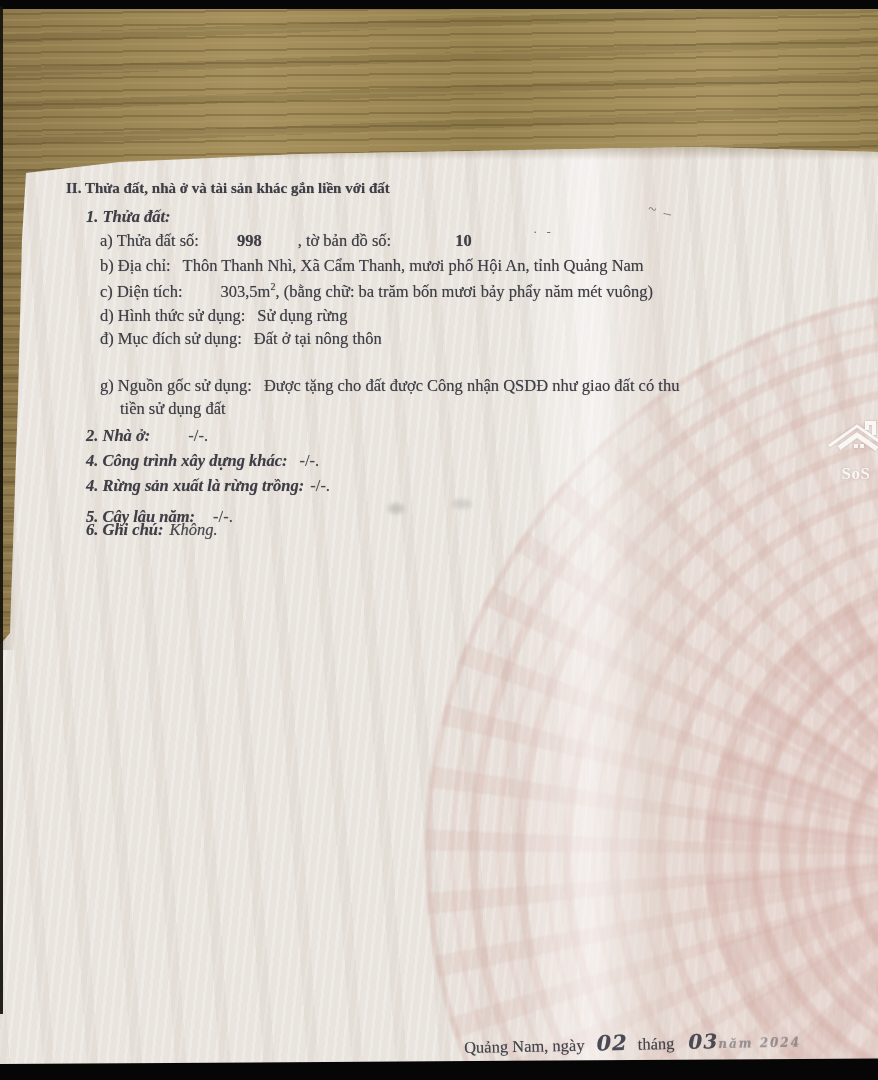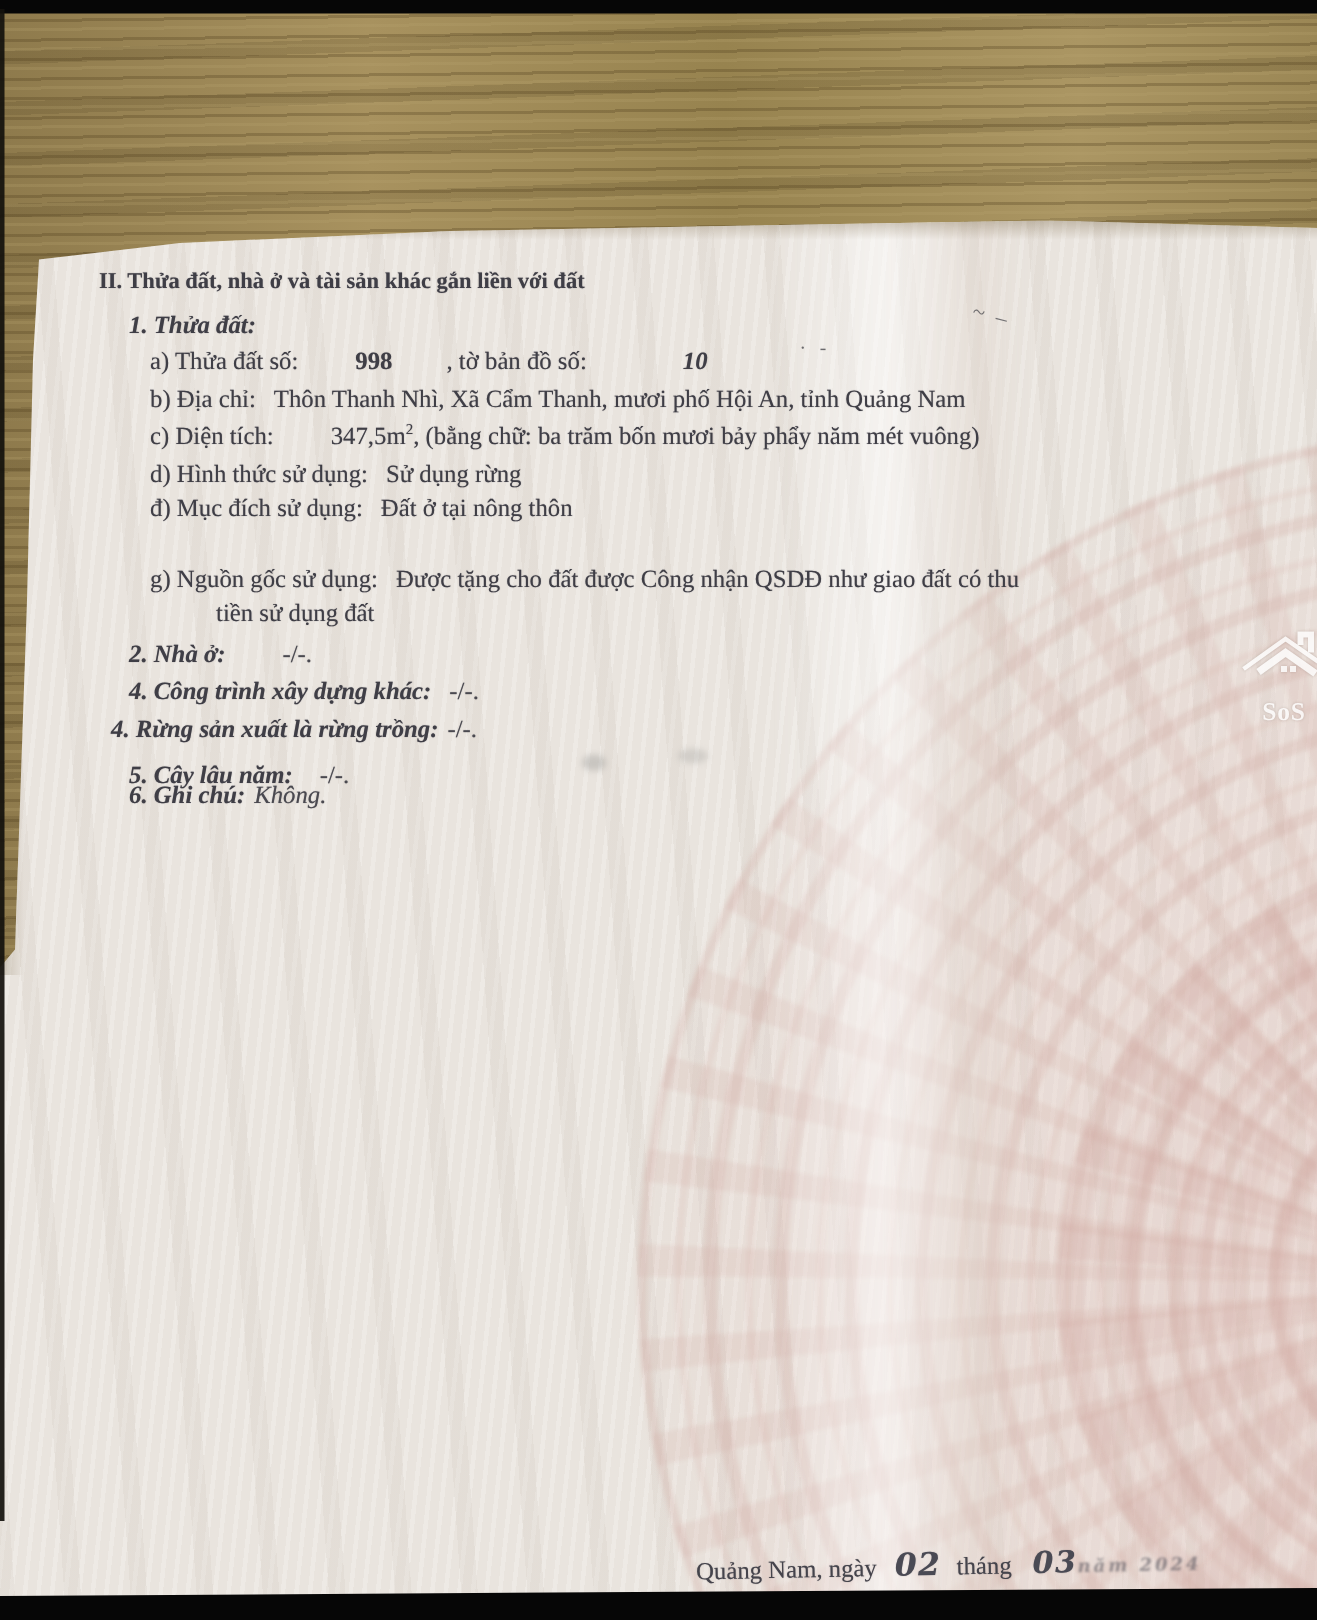--- a/index.html
+++ b/index.html
@@ -53,24 +53,24 @@
   
   .txt{position:absolute;color:#3f3e46;font-size:16.5px;white-space:nowrap;
        text-shadow:0 0 .7px rgba(63,62,70,.55);}
   .b{font-weight:bold;}
   .bi{font-weight:bold;font-style:italic;}
   .i{font-style:italic;}
   .l-title{top:180px;left:66px;font-size:15px;}
   .l-sub{top:207px;left:86px;}
   .l-a{top:231px;left:100px;} .l-b{top:256px;left:100px;} .l-c{top:281px;left:100px;}
   .l-d{top:306px;left:100px;} .l-dd{top:329px;left:100px;} .l-e{top:352px;left:100px;}
-  .l-g{top:376px;left:100px;} .l-g2{top:399px;left:144px;}
-  .l-i2{top:426px;left:86px;text-align:right;} .l-i3{top:451px;left:86px;} .l-i4{top:476px;left:74px;text-align:center;}
+  .l-g{top:376px;left:100px;} .l-g2{top:399px;left:120px;}
+  .l-i2{top:426px;left:86px;text-align:right;} .l-i3{top:451px;left:86px;} .l-i4{top:476px;left:86px;text-align:center;}
   .l-i5{top:507px;left:86px;} .l-i6{top:520px;left:86px;}
-  .gap-sm{margin-left:12px;} .gap-md{margin-left:38px;} .gap-lg{margin-left:36px;} .gap-xl{margin-left:64px;font-style:italic;}
+  .gap-sm{margin-left:12px;} .gap-md{margin-left:38px;} .gap-lg{margin-left:36px;} .gap-xl{margin-left:64px;}
   .val-light{font-weight:normal;color:#4a4950;}
   sup{font-size:10px;}
   
   .dateline{position:absolute;top:1033px;left:464px;color:#45444c;font-size:16.5px;white-space:nowrap;
     transform:rotate(-1.1deg);transform-origin:left center;text-shadow:0 0 .7px rgba(63,62,70,.5);}
   .hand{font-family:"DejaVu Serif","Liberation Serif",serif;font-style:italic;font-weight:bold;
         color:#4a4a54;font-size:21px;letter-spacing:1px;}
   .hand-day{margin:0 10px 0 12px;}
   .hand-month{margin-left:14px;font-size:20px;}
   .hand-tail{font-size:12px;opacity:.5;filter:blur(.6px);letter-spacing:2px;}
@@ -113,21 +113,21 @@
 
     <div class="txt l-a">
       <span>a) Thửa đất số:</span><span class="b gap-md">998</span><span class="gap-lg">, tờ bản đồ số:</span><span class="b gap-xl">10</span>
     </div>
 
     <div class="txt l-b">
       <span>b) Địa chỉ:</span><span class="gap-sm">Thôn Thanh Nhì, Xã Cẩm Thanh, mươi phố Hội An, tỉnh Quảng Nam</span>
     </div>
 
     <div class="txt l-c">
-      <span>c) Diện tích:</span><span class="gap-md">347,5m</span><sup>2</sup><span>, (bằng chữ: ba trăm bốn mươi bảy phẩy năm mét vuông)</span>
+      <span>c) Diện tích:</span><span class="gap-md">303,5m</span><sup>2</sup><span>, (bằng chữ: ba trăm bốn mươi bảy phẩy năm mét vuông)</span>
     </div>
 
     <div class="txt l-d">
       <span>d) Hình thức sử dụng:</span><span class="gap-sm">Sử dụng rừng</span>
     </div>
 
     <div class="txt l-dd">
       <span>đ) Mục đích sử dụng:</span><span class="gap-sm">Đất ở tại nông thôn</span>
     </div>
 

